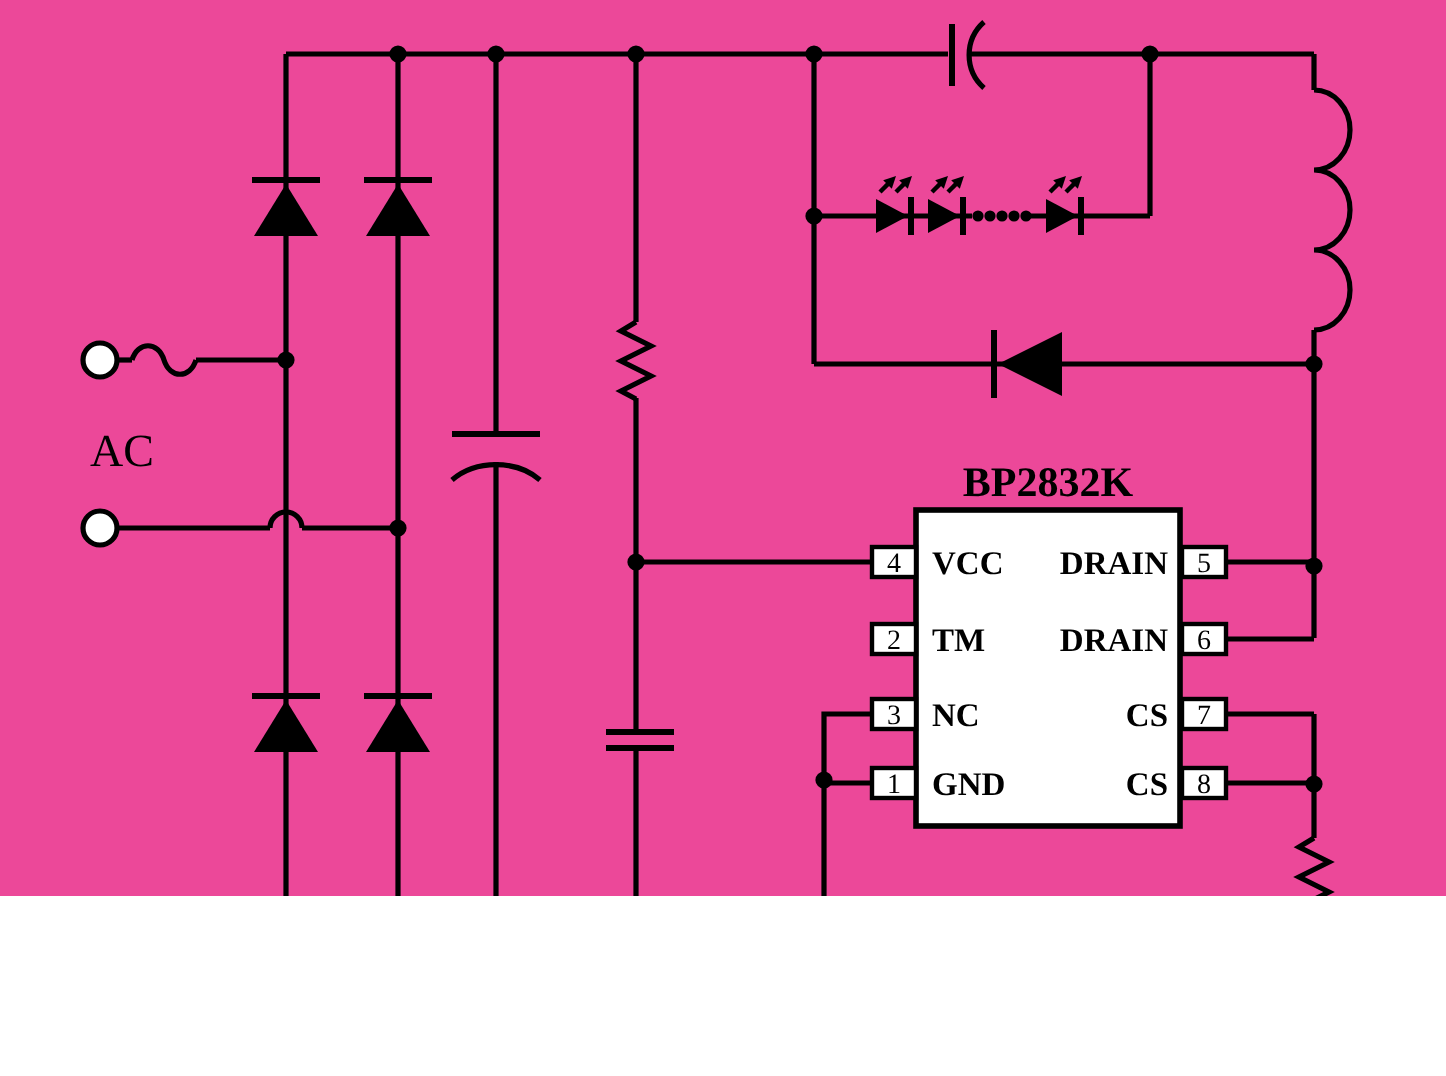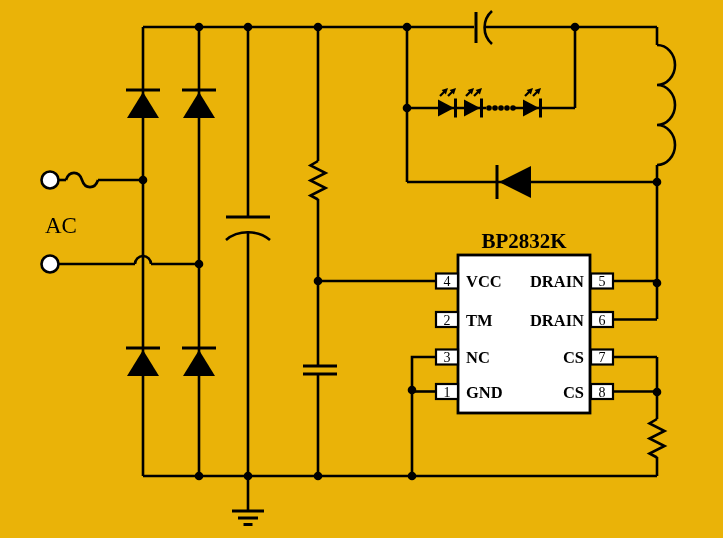--- a/index.html
+++ b/index.html
@@ -1,17 +1,17 @@
 <!DOCTYPE html>
 <html><head>
 <meta charset="utf-8">
 <style>
   html,body{margin:0;padding:0;background:#ffffff;}
   .canvas{
-    position:relative;width:723px;height:538px;background:#eab308;
+    position:relative;width:723px;height:448px;background:#ec4899;
     font-family:"Liberation Serif", serif;overflow:hidden;
   }
   svg{display:block;}
   .wire{stroke:#000;stroke-width:2.6;fill:none;}
   .thick{stroke:#000;stroke-width:3;fill:none;}
   .fill{fill:#000;stroke:none;}
   .box{fill:#fff;stroke:#000;stroke-width:2.2;}
   .icbody{fill:#fff;stroke:#000;stroke-width:2.8;}
   .pinnum{font-family:"Liberation Serif",serif;font-size:14px;fill:#000;}
   .pinlabel{font-family:"Liberation Serif",serif;font-size:16.5px;font-weight:bold;fill:#000;}

